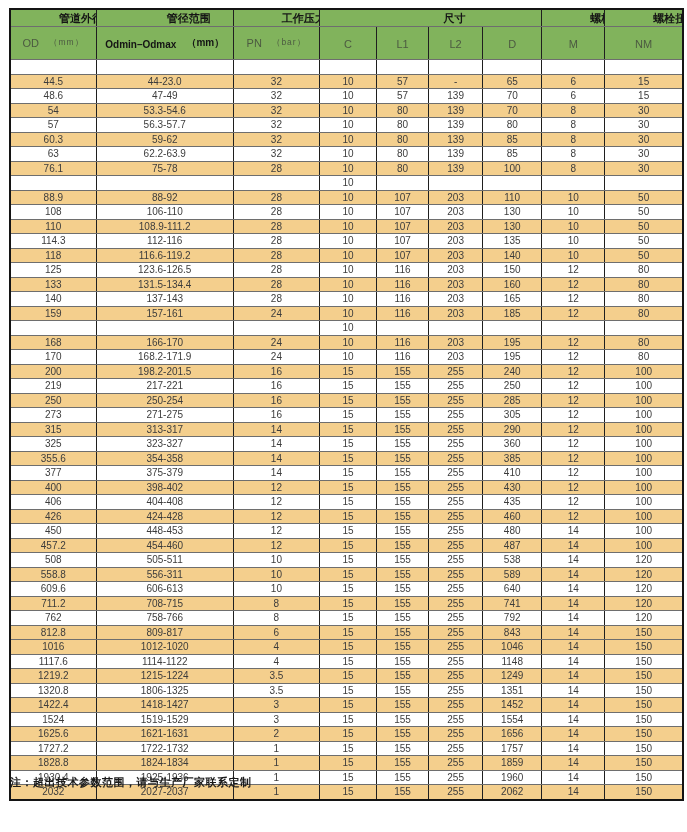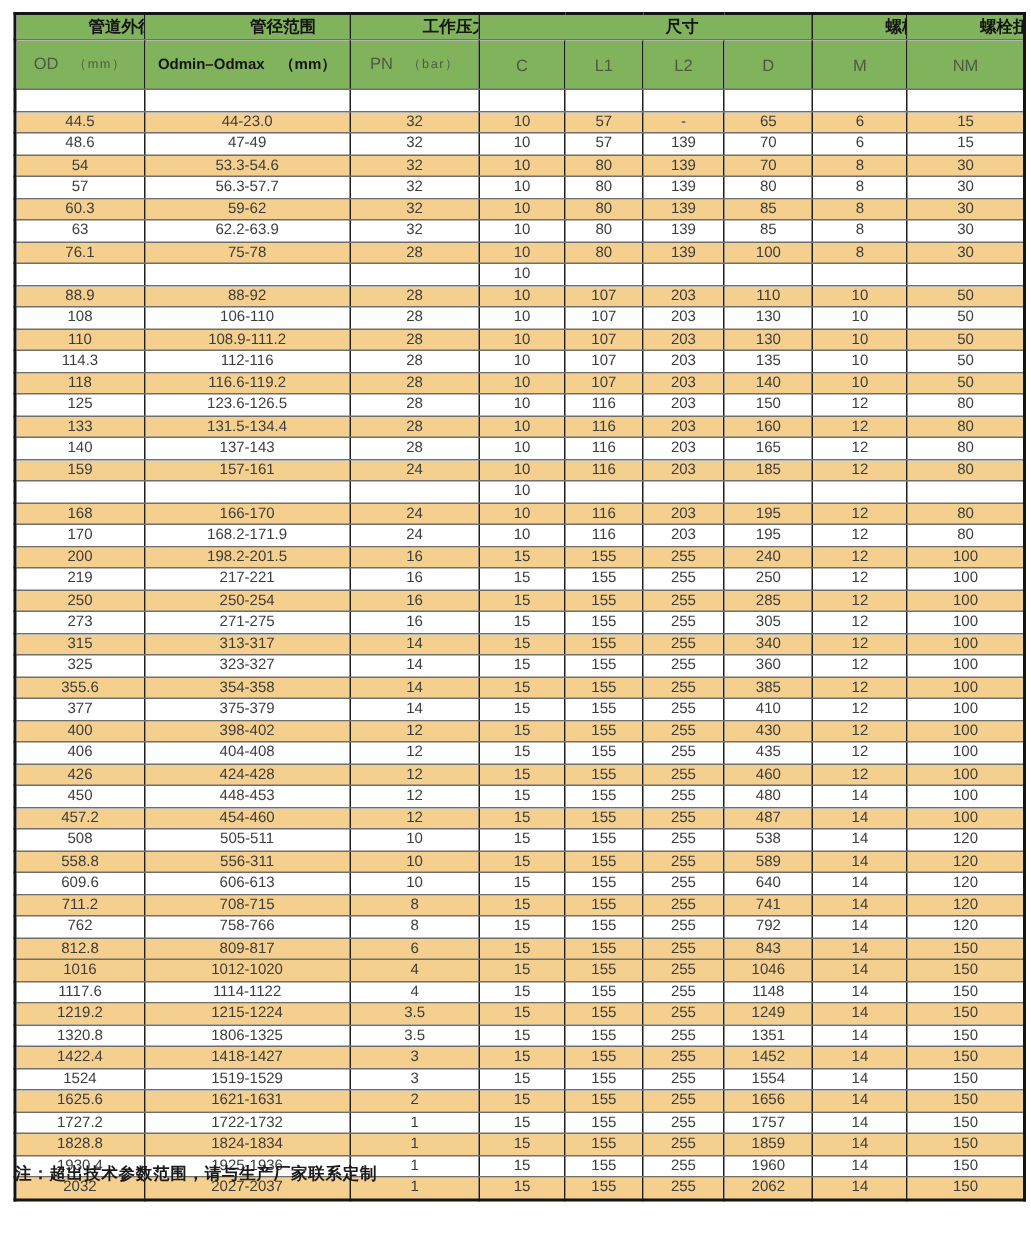--- a/index.html
+++ b/index.html
@@ -21,21 +21,21 @@
     border-top:1px solid #6e6e6e;border-bottom:1px solid #6e6e6e;
   }
   thead th{
     background:#81b35c;
     border-top:1px solid #141414;border-bottom:1px solid #141414;
   }
   tr.h1 th{
     height:16px;font-size:11px;font-weight:bold;color:#151515;line-height:16px;padding-left:48px;
   }
   tr.h2 th{height:32px;font-weight:normal;}
-  .sub-wrap{display:flex;align-items:center;justify-content:center;gap:10px;}
+  .sub-wrap{display:flex;align-items:flex-end;justify-content:center;gap:10px;}
   .sub-main{font-size:11px;color:#4c5a41;}
   .sub-unit{font-size:8.5px;color:#4c5a41;letter-spacing:1px;}
   .sub-dark .sub-main,.sub-dark .sub-unit{color:#141414;font-weight:bold;font-size:10px;letter-spacing:0;}
   tbody td{
     height:13.5px;line-height:13.5px;font-size:10px;color:#3c3c3c;background:#ffffff;
   }
   tbody tr.orange td{background:#f4cf8d;}
   tbody tr.spacer td{background:#ffffff;}
   .footnote{
     position:absolute;left:10px;top:775px;
@@ -371,21 +371,21 @@
           <td>12</td>
           <td>100</td>
         </tr>
         <tr class="orange">
           <td>315</td>
           <td>313-317</td>
           <td>14</td>
           <td>15</td>
           <td>155</td>
           <td>255</td>
-          <td>340</td>
+          <td>290</td>
           <td>12</td>
           <td>100</td>
         </tr>
         <tr class="">
           <td>325</td>
           <td>323-327</td>
           <td>14</td>
           <td>15</td>
           <td>155</td>
           <td>255</td>

